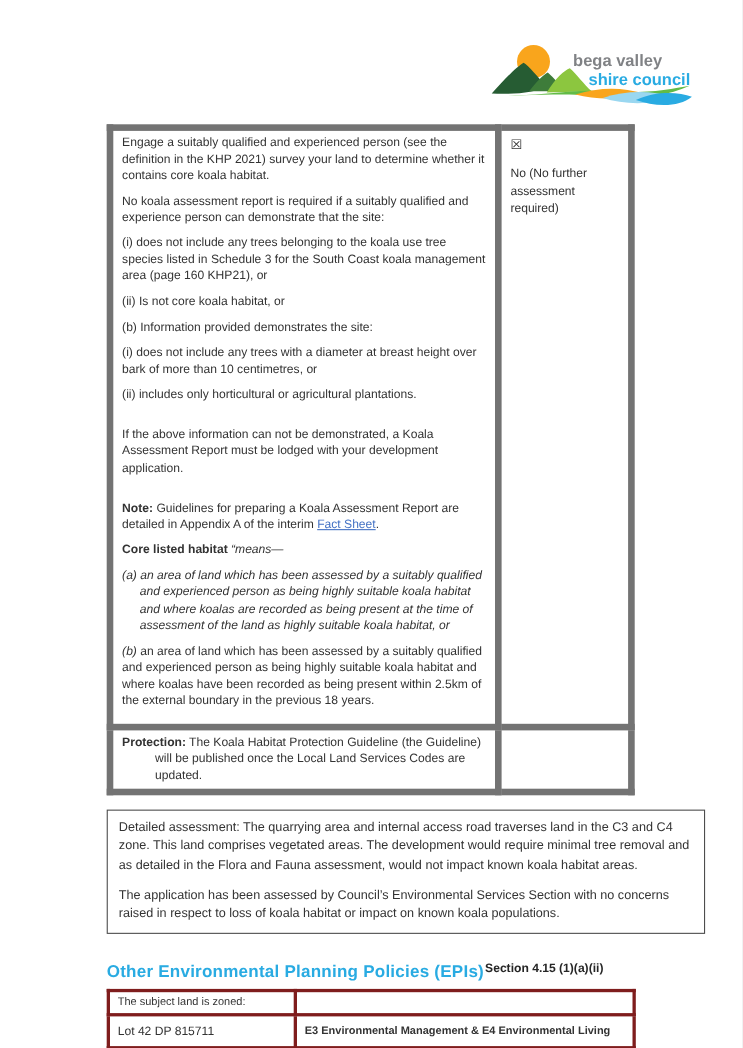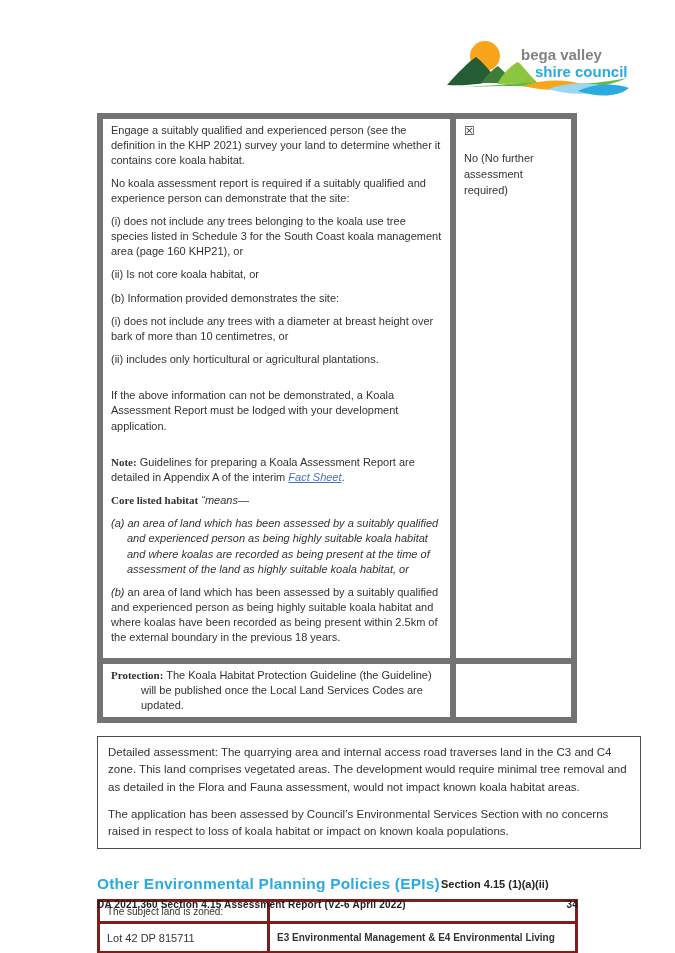--- a/index.html
+++ b/index.html
@@ -28,38 +28,38 @@
   }
   td.main-cell { width:353px; }
   td.answer-cell { width:121px; }
   .main-cell p { margin:0 0 8px 0; }
   .main-cell p.tight { margin-bottom:7px; }
   .indent1 { margin-left:26px; }
   .indent1b { margin-left:29px; }
   .spacer { height:13px; }
   .hang-a { margin-left:26px; padding-left:16px; text-indent:-16px; }
   .ital { font-style:italic; }
-  .bold { font-weight:bold;font-family:Liberation Serif, serif; }
-  .doclink { color:#4472c4; text-decoration:underline;font-style:italic; }
+  .bold { font-weight:bold; }
+  .doclink { color:#4472c4; text-decoration:underline; }
   .guideline-cell { font-size:11px; }
   .guideline-hang { padding-left:30px; text-indent:-30px; }
   .checkbox-glyph { font-size:12px; line-height:1; display:block; margin:2px 0 14px 0; color:#333; }
   .answer-text { font-size:11px; line-height:1.45; }
   
   .assess-box {
     width:544px;
     border:1px solid #4d4d4d;
     margin-top:13px;
     padding:7px 10px 8px 10px;
     font-size:11.5px; line-height:1.5;
   }
   .assess-box p { margin:0 0 10px 0; }
   .assess-box p:last-child { margin-bottom:0; }
   
-  .section-row { margin-top:26px; display:flex; align-items:center; }
+  .section-row { margin-top:26px; display:flex; align-items:flex-start; }
   .h-epi {
     color:#29abe2; font-size:15.5px; font-weight:bold;
     letter-spacing:0.2px;
   }
   .h-sectionref {
     color:#262626; font-size:11px; font-weight:bold; margin-left:1px;
   }
   .h-lep {
     margin-top:9px;
     color:#29abe2; font-size:13px; font-weight:bold; font-style:italic;
@@ -155,18 +155,14 @@
       <tr class="zrow">
         <td class="zcol1 lot-text">Lot 42 DP 815711</td>
         <td class="zone-text">E3 Environmental Management &amp; E4 Environmental Living</td>
       </tr>
 
     </tbody>
       </table>
 
   </div>
 
-  <div class="footer">
-    <span>DA 2021.360 Section 4.15 Assessment Report (V2-6 April 2022)</span>
-    <span>34</span>
-  </div>
 
 </div>
 
 </body></html>

